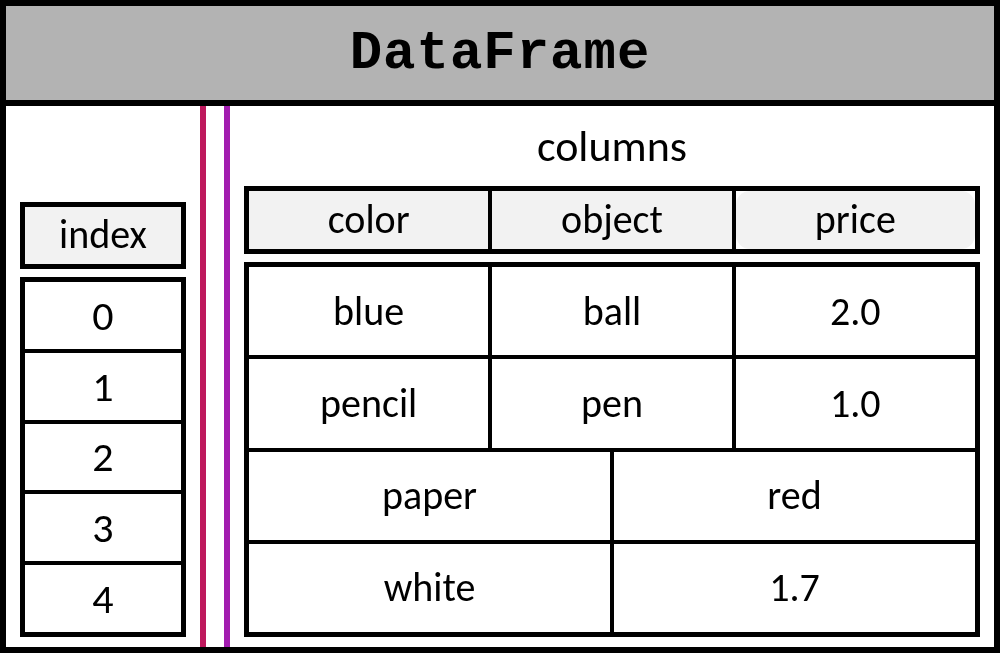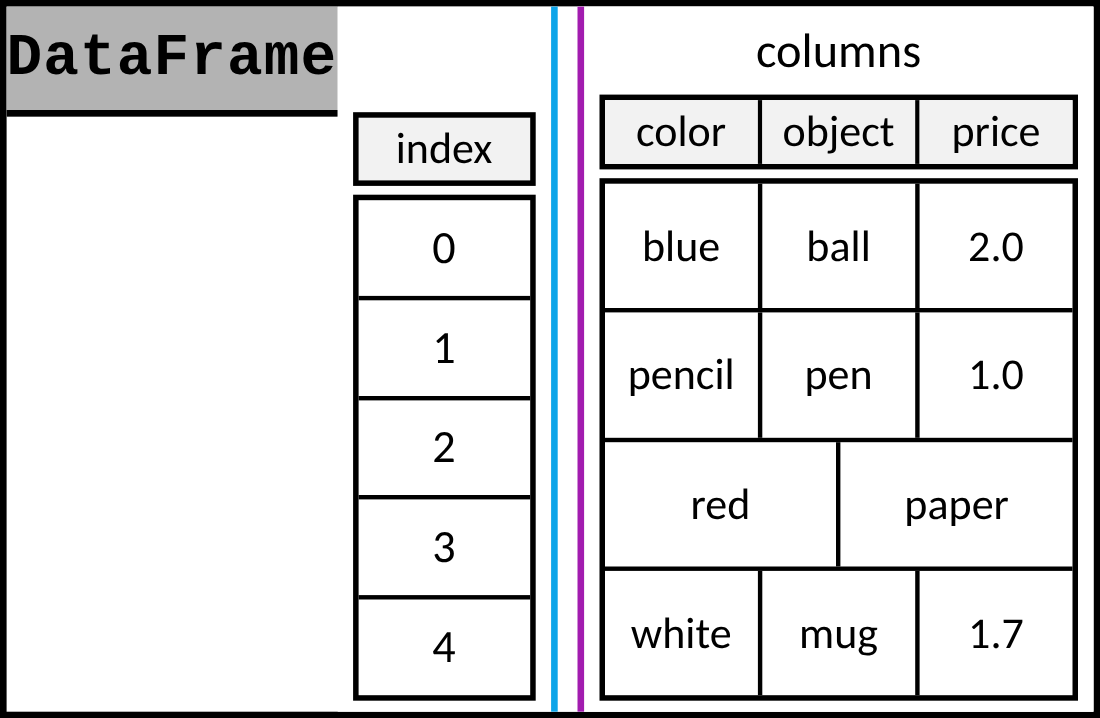--- a/index.html
+++ b/index.html
@@ -10,21 +10,21 @@
     height: 653px;
     font-family: Calibri, "Segoe UI", Arial, sans-serif;
     background: #fff;
   }
   .outer {
     width: 1000px;
     height: 653px;
     border: 6px solid #000;
     box-shadow: inset 0 0 0 4px #fff;
     display: flex;
-    flex-direction: row;
+    flex-direction: column;
   }
   .title-bar {
     background: #b3b3b3;
     border-bottom: 6px solid #000;
     height: 100px;
     display: flex;
     align-items: center;
     justify-content: center;
     font-size: 54px;
     font-weight: 800;
@@ -36,21 +36,21 @@
     flex: 1;
     display: flex;
     gap: 18px;
     padding: 0;
     background: #fff;
   }
   .index-pane {
     width: 200px;
     display: flex;
     flex-direction: column;
-    border-right: 6px solid #0ea5e9;
+    border-right: 6px solid #be185d;
     padding: 0 14px 10px 14px;
   }
   .index-spacer { height: 96px; }
   .index-header {
     border: 5px solid #000;
     background: #f2f2f2;
     text-align: center;
     font-size: 40px;
     padding: 3px 0 5px 0;
     margin-bottom: 8px;
@@ -92,21 +92,21 @@
     margin-bottom: 8px;
   }
   .col-head {
     flex: 1;
     border-right: 4px solid #000;
     background: #f2f2f2;
     text-align: center;
     font-size: 40px;
     padding: 4px 0 5px 0;
   }
-  .col-head:last-child { border-right: none; }
+  .col-head:last-child { border-right: none; border-radius: 14px; }
   .data-grid {
     border: 5px solid #000;
     flex: 1;
     display: flex;
     flex-direction: column;
   }
   .data-row {
     flex: 1;
     display: flex;
     border-bottom: 4px solid #000;
@@ -184,32 +184,29 @@
             </div>
           <div class="data-cell">
               <span>pen</span>
             </div>
           <div class="data-cell">
               <span>1.0</span>
             </div>
         </div>
         <div class="data-row">
           <div class="data-cell">
+              <span>paper</span>
+            </div>
+          <div class="data-cell">
               <span>red</span>
             </div>
-          <div class="data-cell">
-              <span>paper</span>
-            </div>
         </div>
         <div class="data-row">
           <div class="data-cell">
               <span>white</span>
-            </div>
-          <div class="data-cell">
-              <span>mug</span>
             </div>
           <div class="data-cell">
               <span>1.7</span>
             </div>
         </div>
       </div>
     </div>
 
   </div>
 </div>

